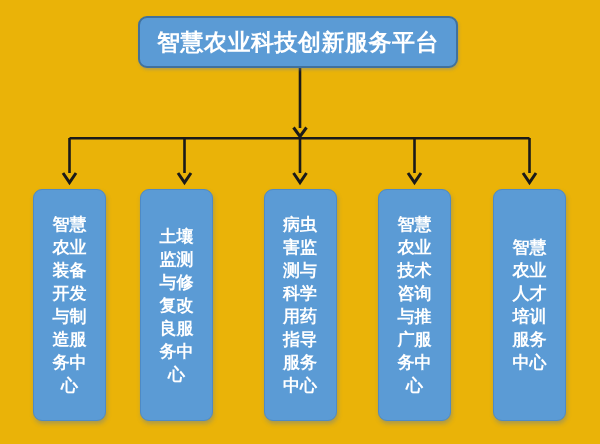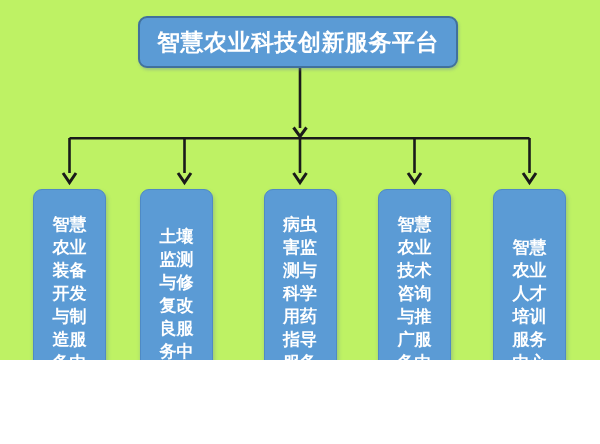--- a/index.html
+++ b/index.html
@@ -4,22 +4,22 @@
 <style>
   html, body {
     margin: 0;
     padding: 0;
     background: #ffffff;
     font-family: "Liberation Sans", "DejaVu Sans", sans-serif;
   }
   .canvas {
     position: relative;
     width: 600px;
-    height: 360px;
-    background: #bef264;
+    height: 444px;
+    background: #eab308;
     overflow: hidden;
   }
   .connectors {
     position: absolute;
     left: 0; top: 0;
     width: 600px; height: 444px;
     pointer-events: none;
   }
   .connectors .stem {
     stroke: var(--connector, #1a1a1a);

